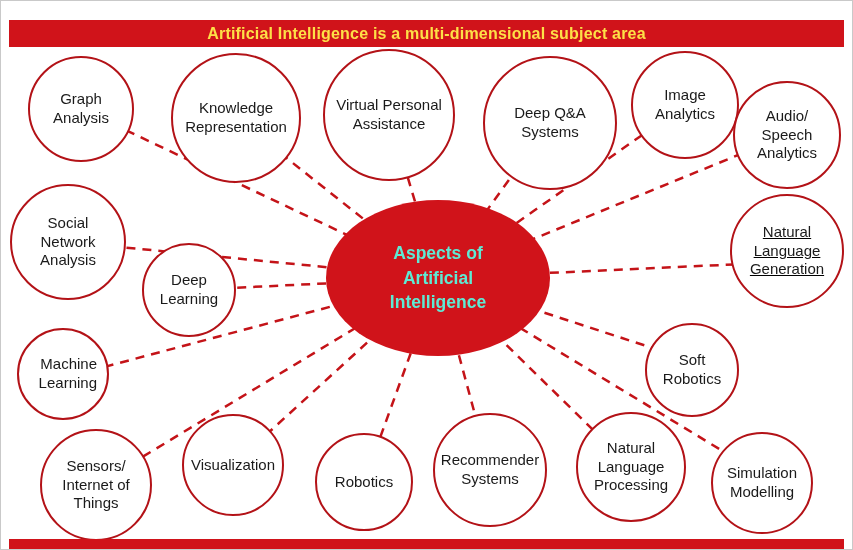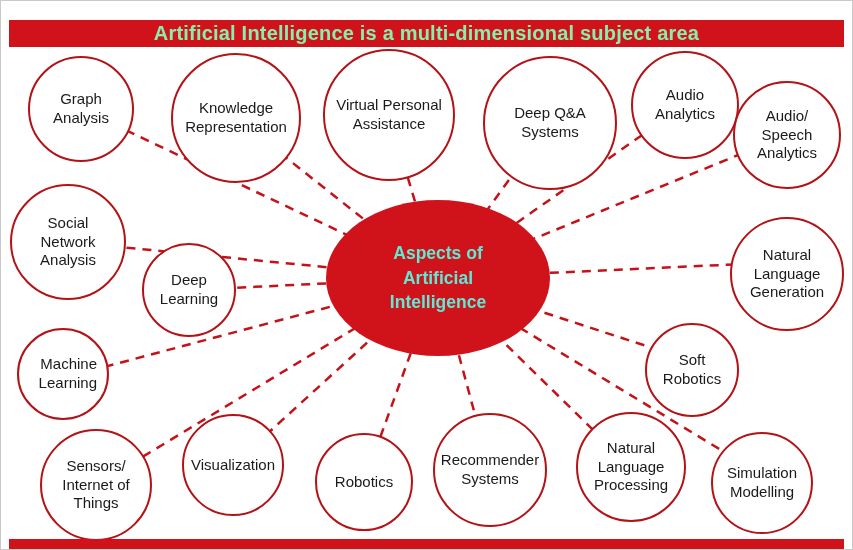--- a/index.html
+++ b/index.html
@@ -15,23 +15,23 @@
     height:550px;
     background:#ffffff;
     border:1px solid #c9c9c9;
     box-sizing:border-box;
     overflow:hidden;
   }
   .banner{
     position:absolute;
     left:8px; right:8px; top:19px; height:27px;
     background:var(--red);
-    color:#86efac;
+    color:#fde047;
     font-weight:bold;
-    font-size:20px;
+    font-size:16px;
     display:flex; align-items:center; justify-content:center;
     letter-spacing:0.2px;
     z-index:4;
   }
   .bottom-bar{
     position:absolute;
     left:8px; right:8px; top:538px; height:12px;
     background:var(--red);
     z-index:4;
   }
@@ -117,32 +117,32 @@
       <div class="node" style="left: 170px; top: 52px; width: 130px; height: 130px;">
         <span>Knowledge Representation</span>
       </div>
       <div class="node" style="left: 322px; top: 48px; width: 132px; height: 132px; justify-content: center;">
         <span>Virtual Personal Assistance</span>
       </div>
       <div class="node" style="left: 482px; top: 55px; width: 134px; height: 134px;">
         <span>Deep Q&amp;A Systems</span>
       </div>
       <div class="node" style="left: 630px; top: 50px; width: 108px; height: 108px;">
-        <span>Audio Analytics</span>
+        <span>Image Analytics</span>
       </div>
       <div class="node" style="left: 732px; top: 80px; width: 108px; height: 108px;">
         <span>Audio/ Speech Analytics</span>
       </div>
       <div class="node" style="left: 9px; top: 183px; width: 116px; height: 116px;">
         <span>Social Network Analysis</span>
       </div>
       <div class="node" style="left: 141px; top: 242px; width: 94px; height: 94px;">
         <span>Deep Learning</span>
       </div>
-      <div class="node" style="left: 729px; top: 216px; width: 114px; height: 114px;">
+      <div class="node" style="left: 729px; top: 193px; width: 114px; height: 114px; text-decoration: underline;">
         <span>Natural Language Generation</span>
       </div>
       <div class="node" style="left: 16px; top: 327px; width: 92px; height: 92px; text-align: right;">
         <span>Machine Learning</span>
       </div>
       <div class="node" style="left: 644px; top: 322px; width: 94px; height: 94px;">
         <span>Soft Robotics</span>
       </div>
       <div class="node" style="left: 39px; top: 428px; width: 112px; height: 112px;">
         <span>Sensors/ Internet of Things</span>

